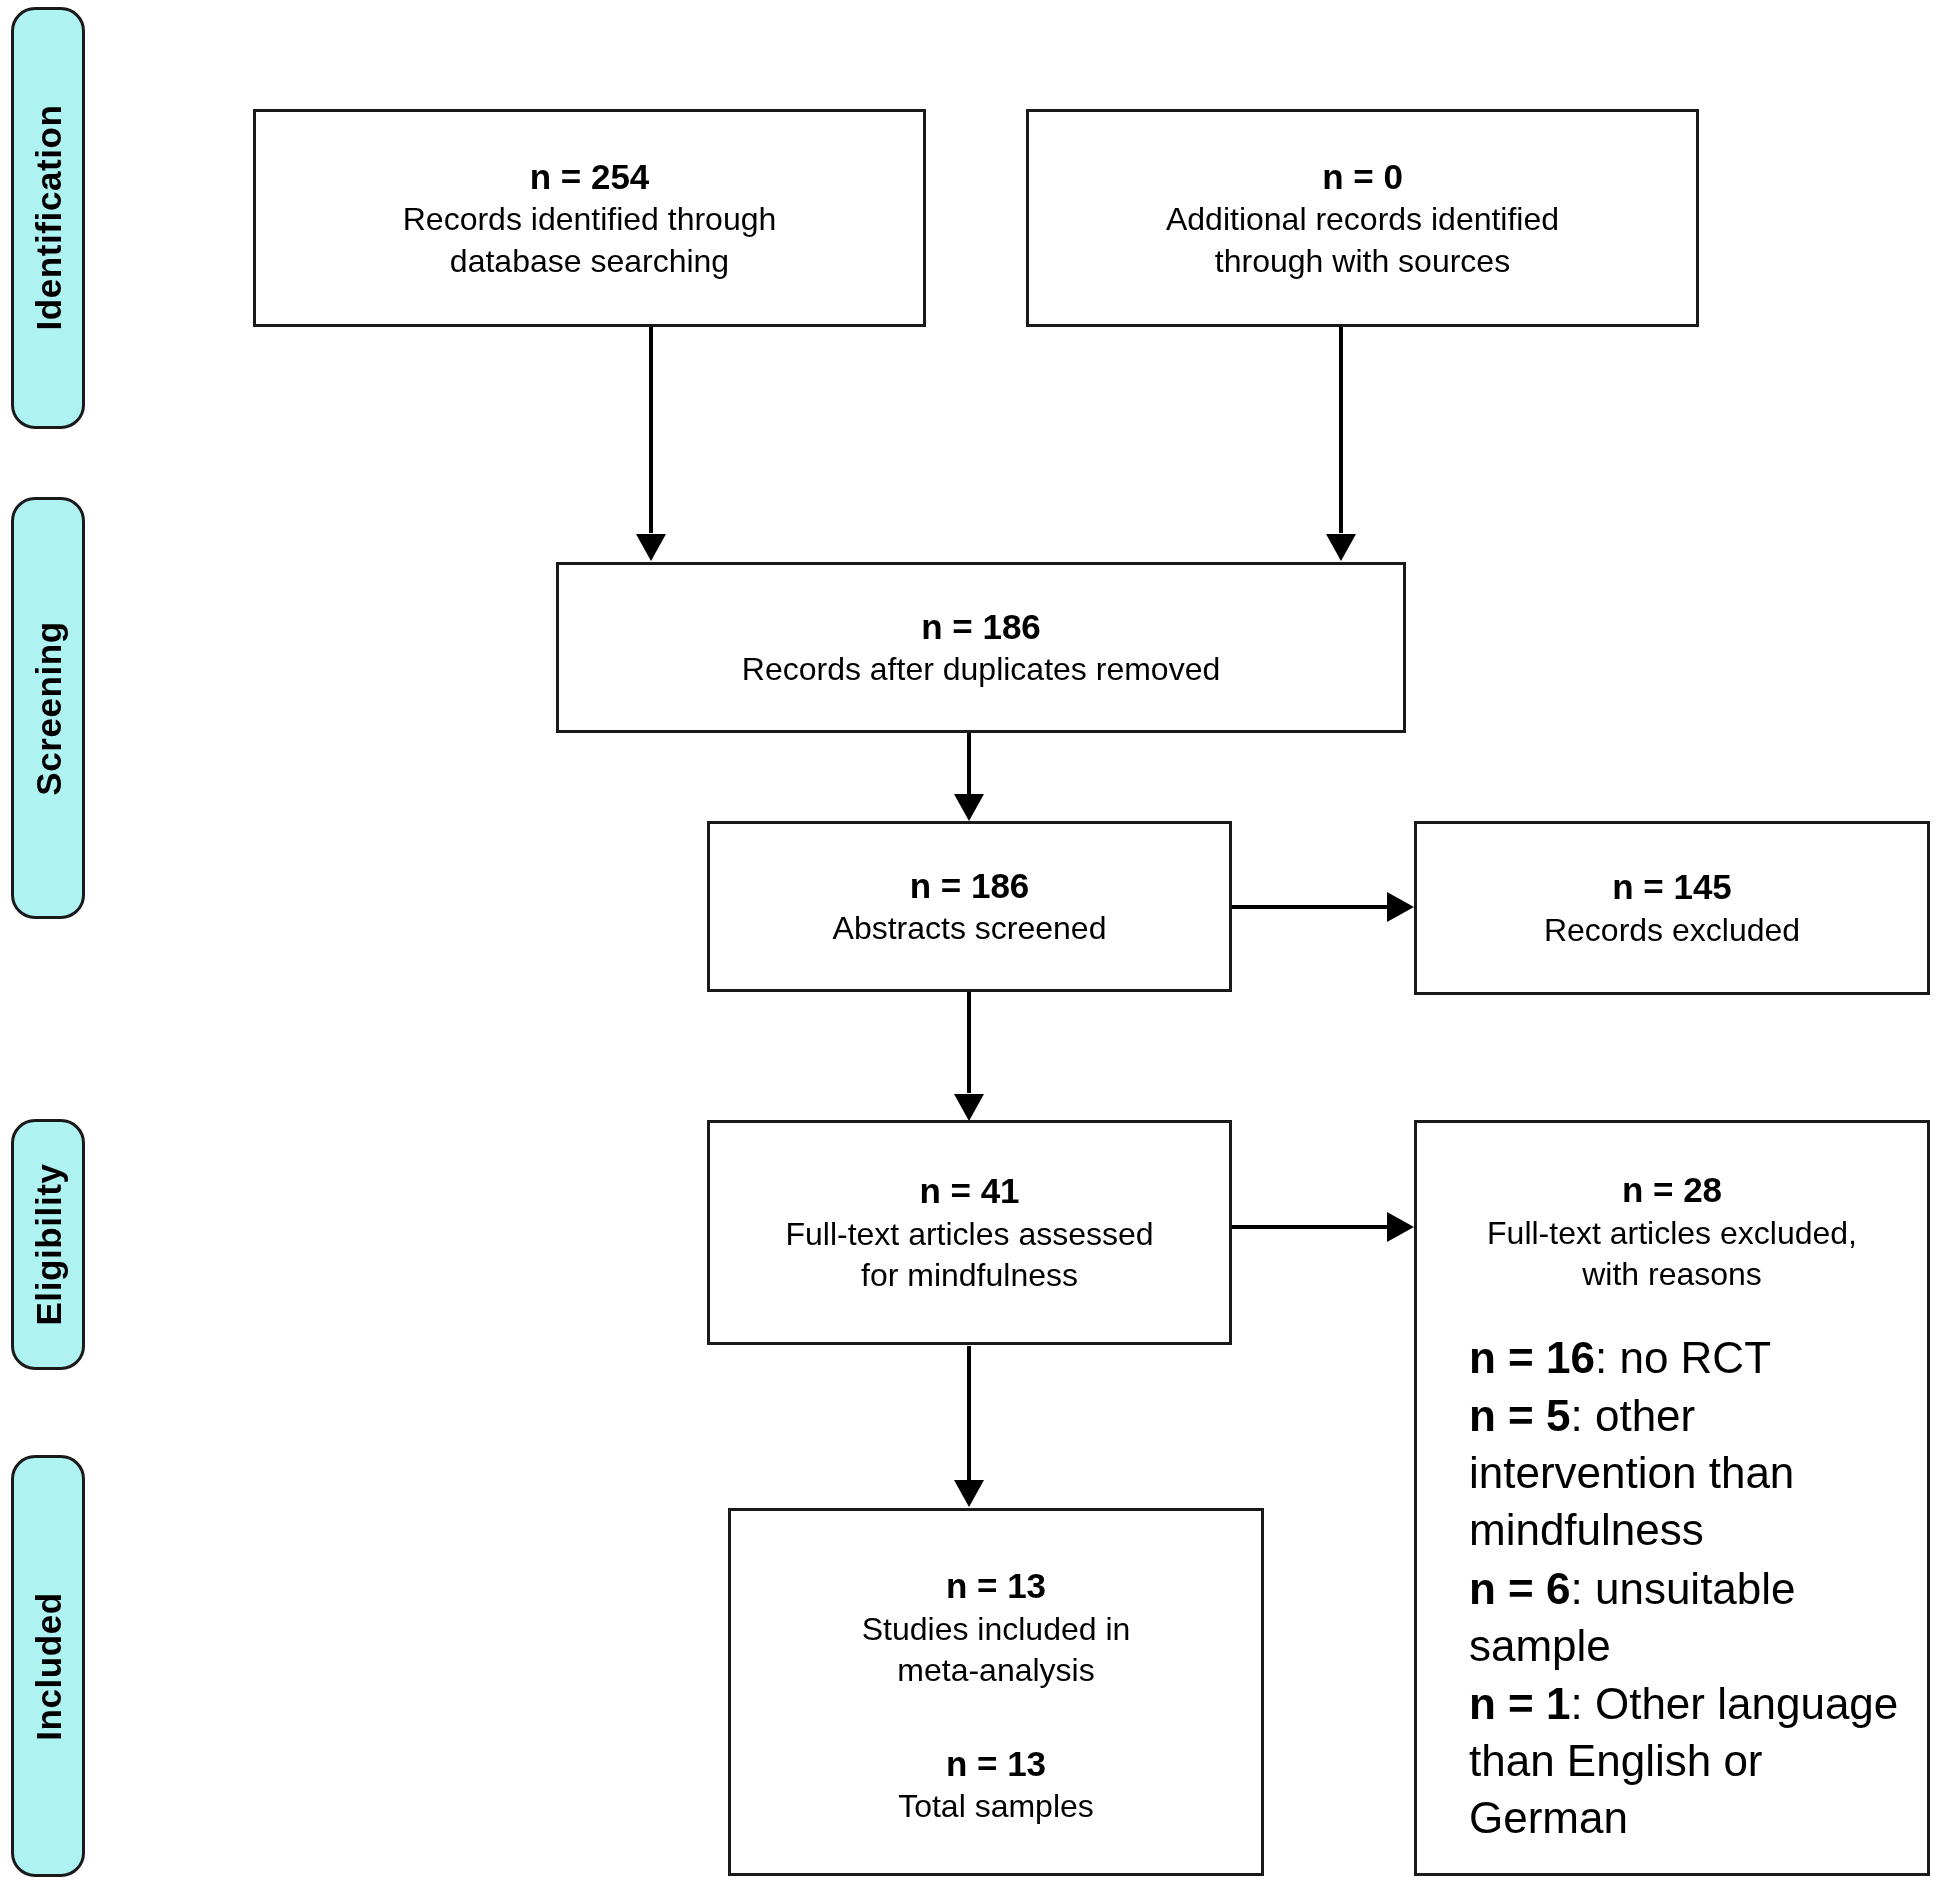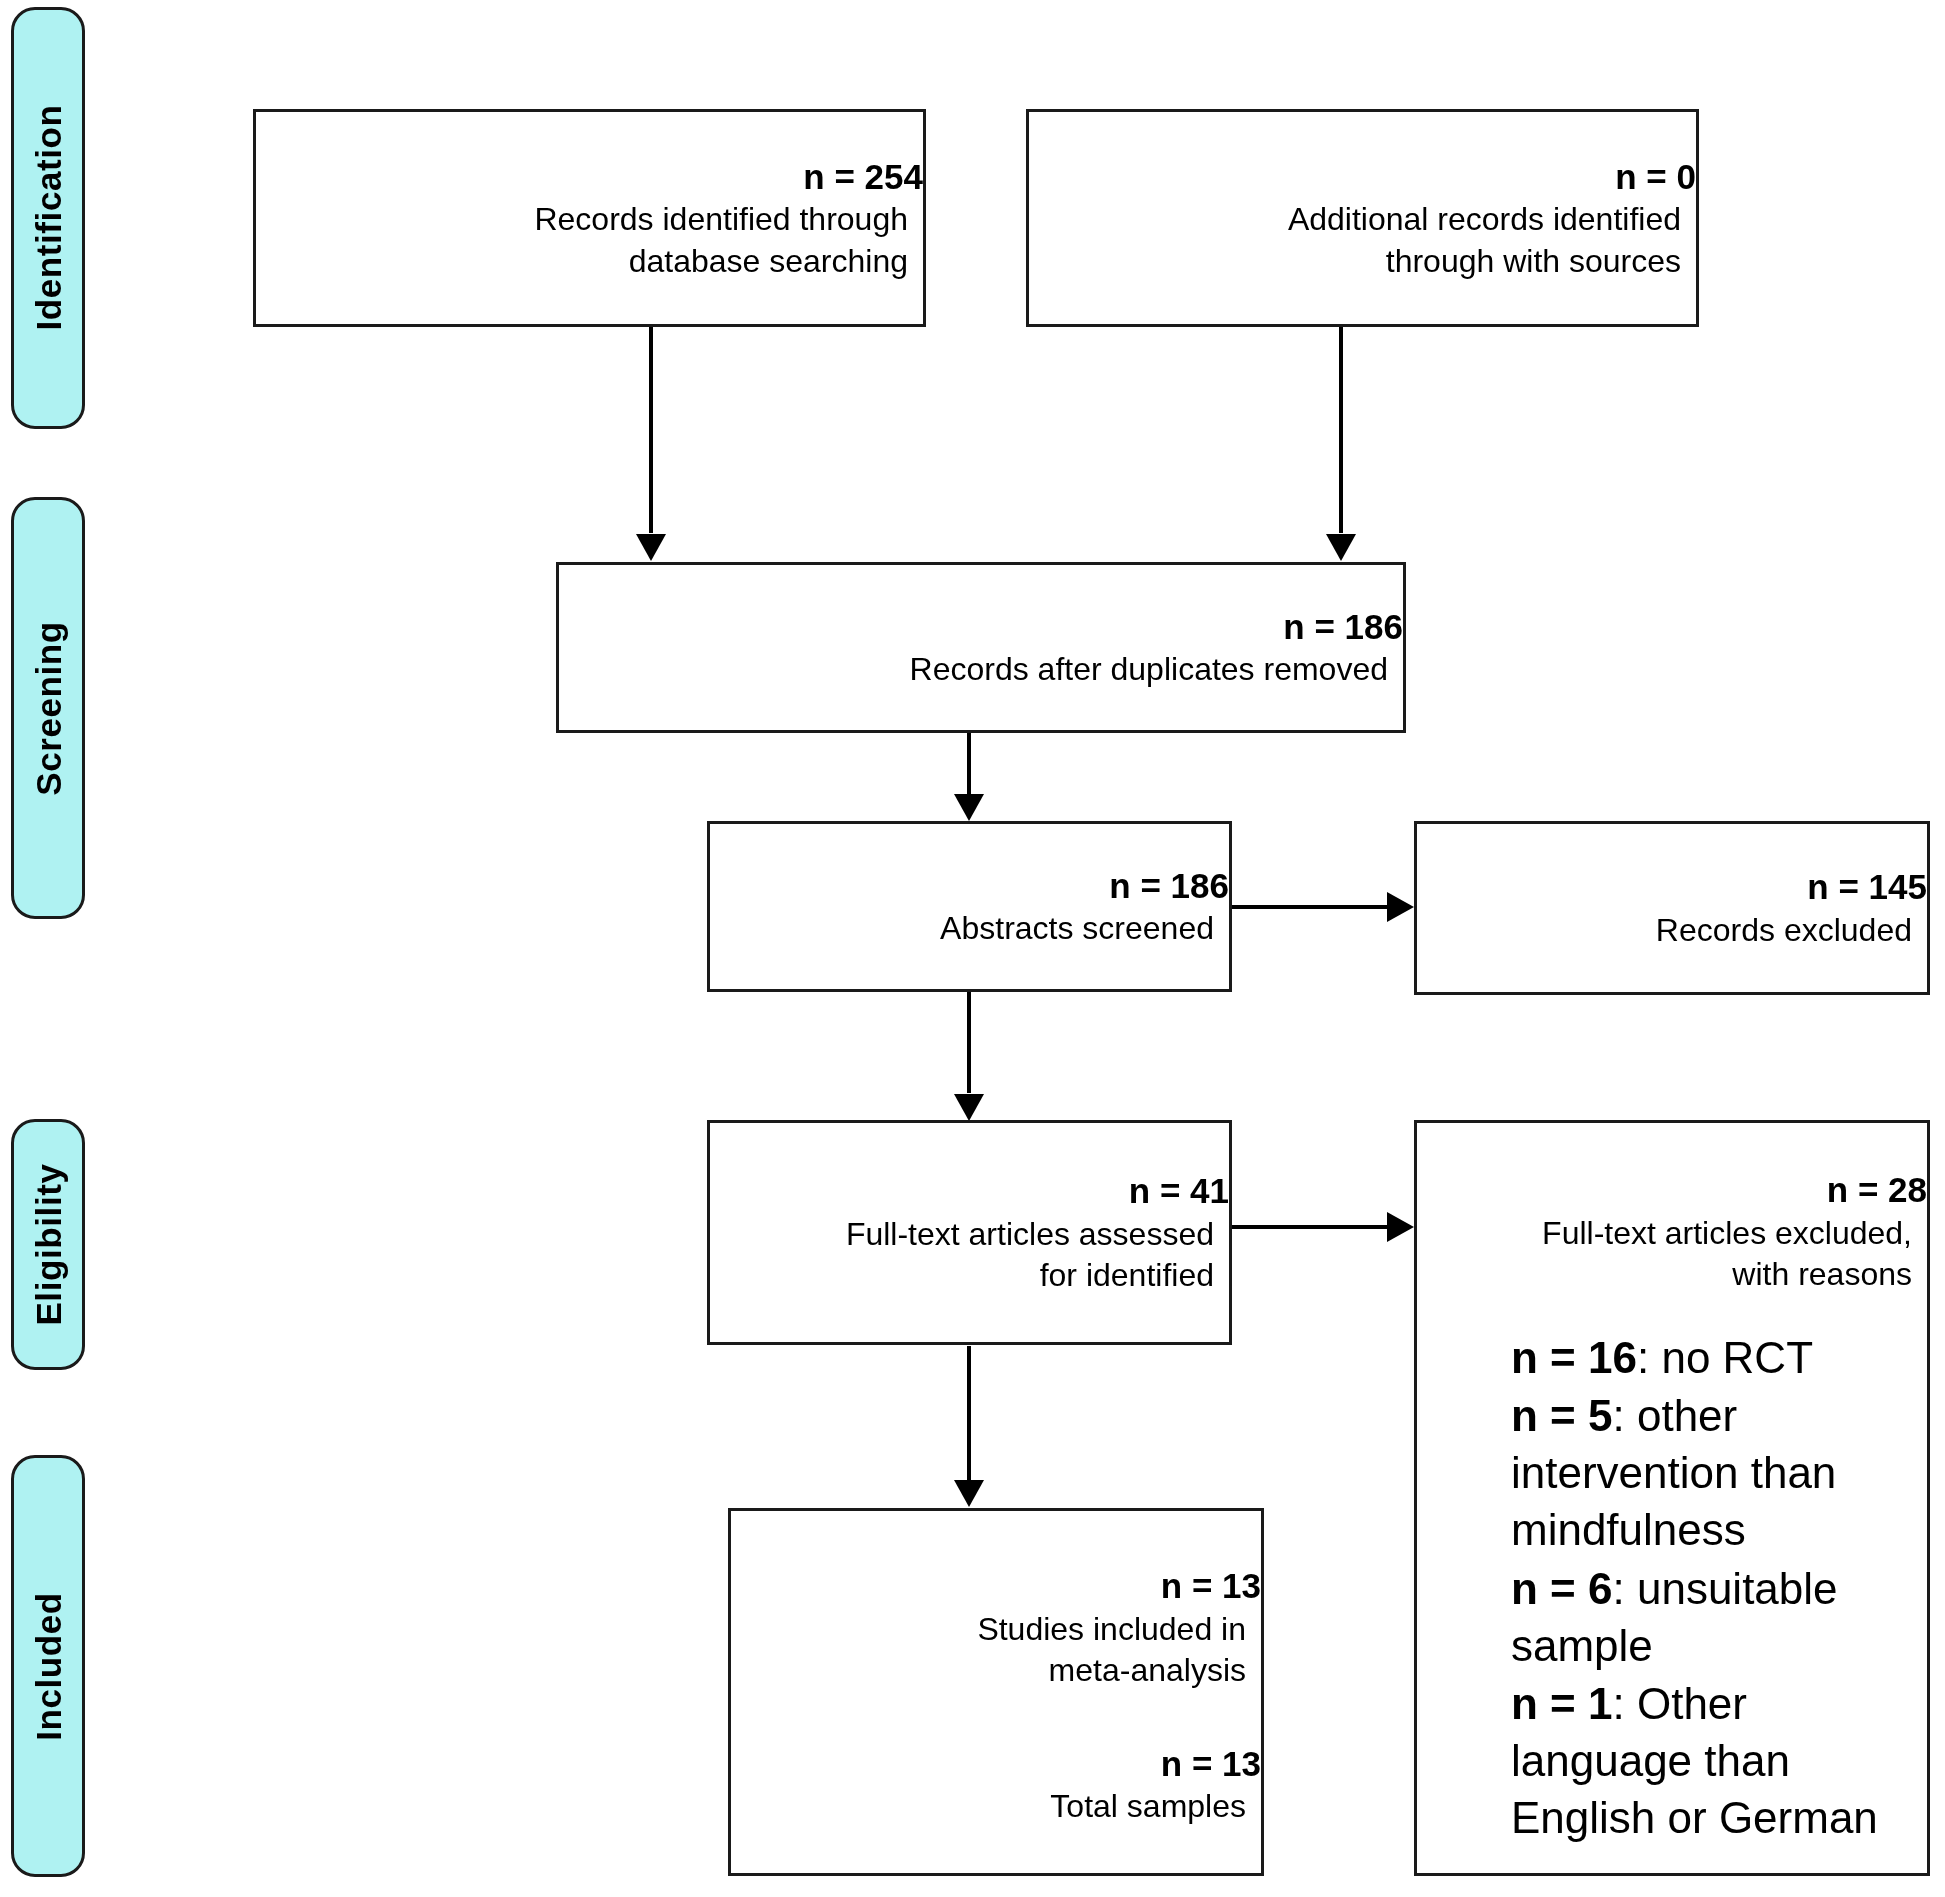--- a/index.html
+++ b/index.html
@@ -40,25 +40,24 @@
   }
 
   
   .flow-box {
     position: absolute;
     background: #ffffff;
     border: 3.4px solid #1a1a1a;
     box-sizing: border-box;
     display: flex;
     flex-direction: column;
-    align-items: flex-end;
+    align-items: center;
     justify-content: center;
     text-align: center;
     color: #000000;
-    padding-left: 42px;
   }
   .flow-box.top-align {
     justify-content: flex-start;
   }
   .box-count {
     font-weight: bold;
     font-size: 35px;
     line-height: 1.30;
   }
   .box-body {
@@ -172,21 +171,21 @@
     <div class="box-count">n = 145</div>
     <div class="box-body">Records excluded</div>
   </div>
 
   <div class="vline" style="left:967px; top:992px; height:101px;"></div>
   <div class="arrow-down" style="left:954px; top:1094px;"></div>
 
   <div class="flow-box" style="left:707px; top:1120px; width:525px; height:225px;">
     <div class="box-count">n = 41</div>
     <div class="box-body">Full-text articles assessed</div>
-    <div class="box-body">for identified</div>
+    <div class="box-body">for mindfulness</div>
   </div>
 
   <div class="hline" style="left:1232px; top:1225px; width:155px;"></div>
   <div class="arrow-right" style="left:1387px; top:1212px;"></div>
 
   <div class="flow-box top-align" style="left:1414px; top:1120px; width:516px; height:756px; padding-top:44px;">
     <div class="box-count">n = 28</div>
     <div class="box-body">Full-text articles excluded,</div>
     <div class="box-body">with reasons</div>
 

